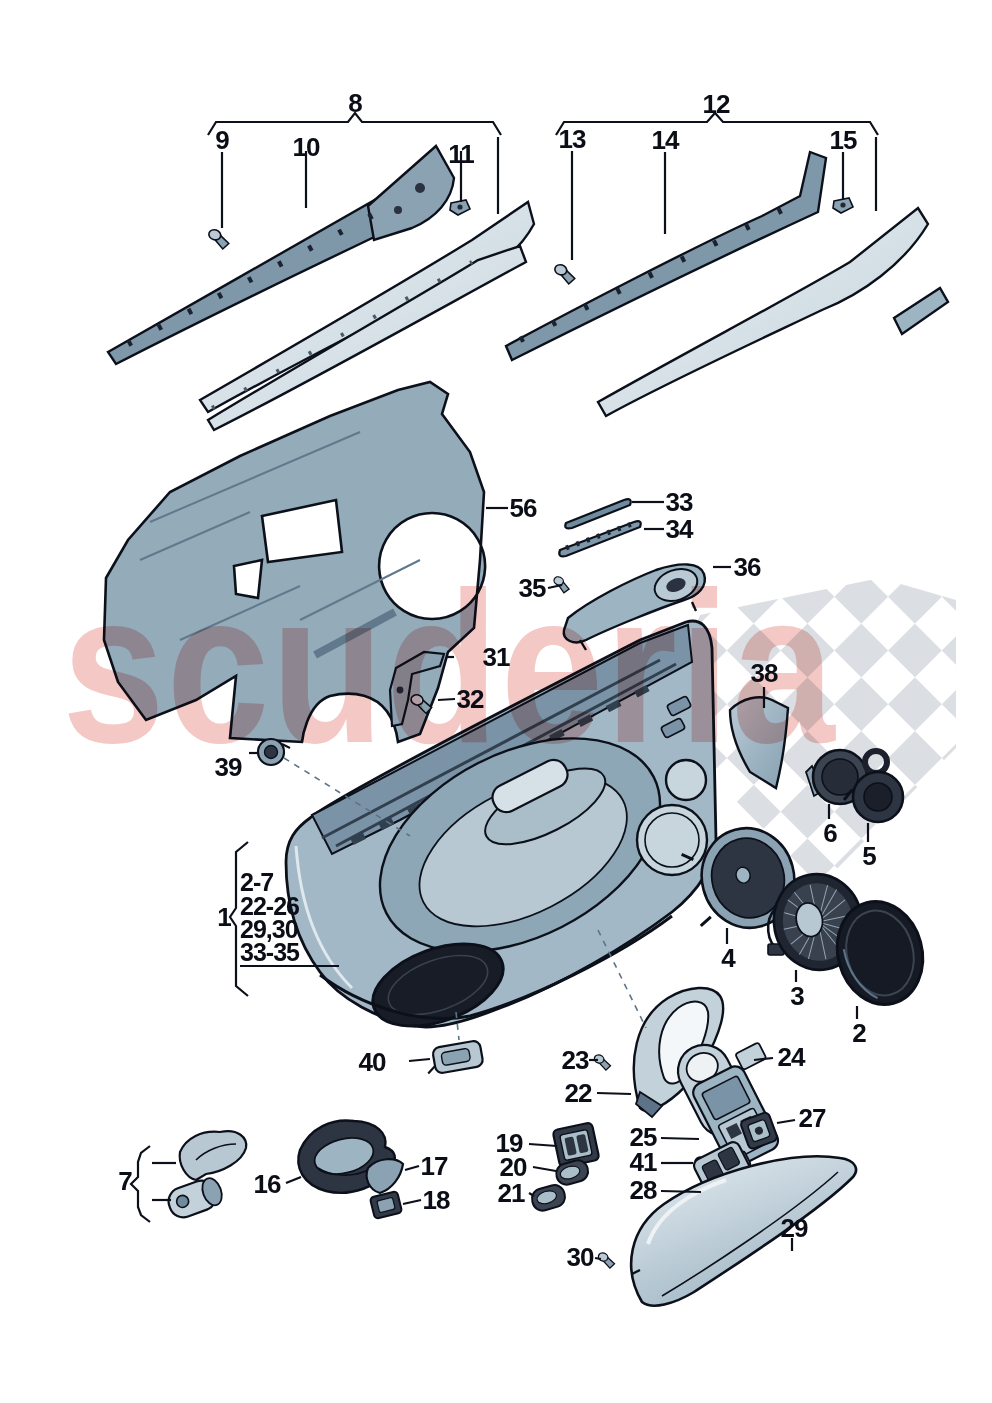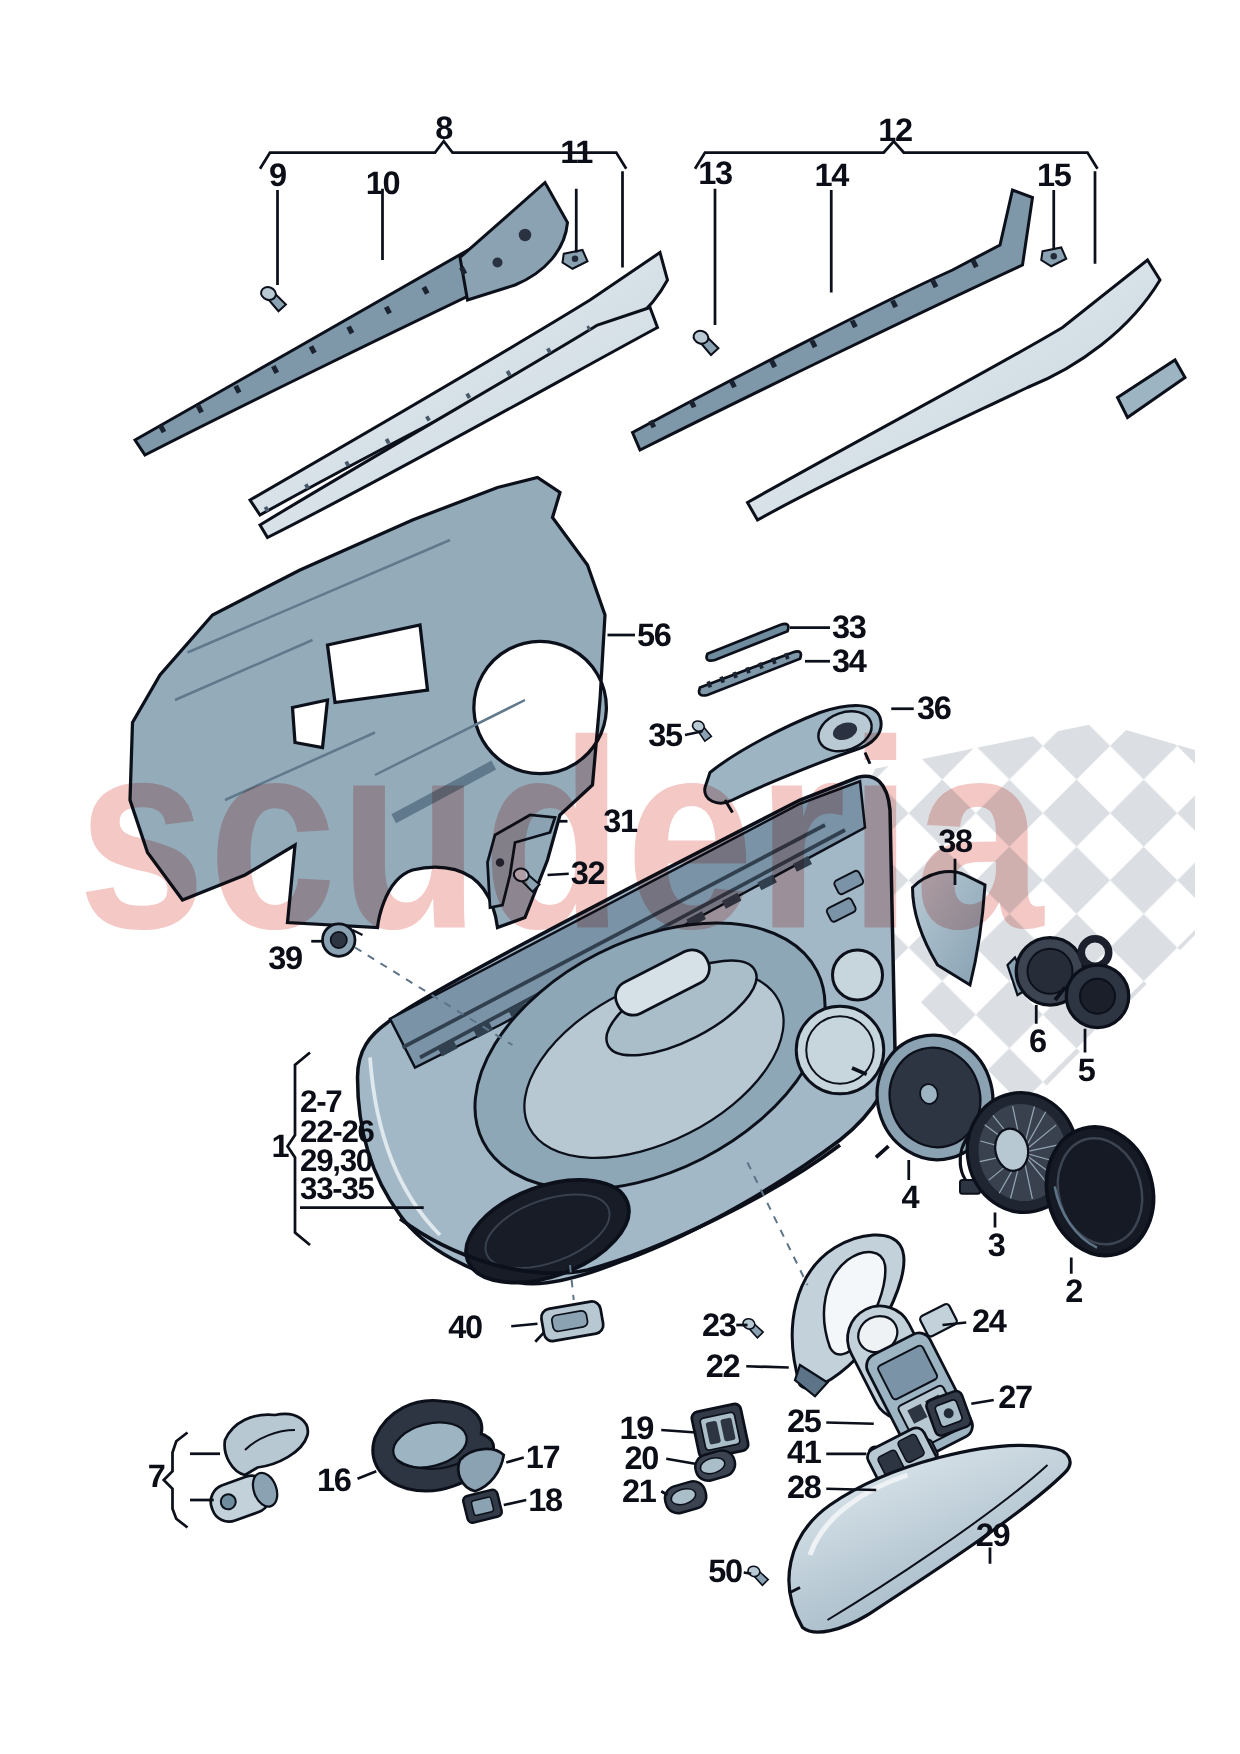--- a/index.html
+++ b/index.html
@@ -330,21 +330,21 @@
     <path d="M792,1238 L792,1251"></path>
     <path d="M595,1258 L601,1259"></path>
   </g>
 </svg>
 
 <div class="wm" id="wm-brand">scuderia</div>
 
 <div class="co" style="left:355px;top:103px">8</div>
 <div class="co" style="left:222px;top:140px">9</div>
 <div class="co" style="left:306px;top:147px">10</div>
-<div class="co" style="left:461px;top:122px">11</div>
+<div class="co" style="left:461px;top:154px">11</div>
 <div class="co" style="left:716px;top:104px">12</div>
 <div class="co" style="left:572px;top:139px">13</div>
 <div class="co" style="left:665px;top:140px">14</div>
 <div class="co" style="left:843px;top:140px">15</div>
 <div class="co" style="left:523px;top:508px">56</div>
 <div class="co" style="left:679px;top:502px">33</div>
 <div class="co" style="left:679px;top:529px">34</div>
 <div class="co" style="left:747px;top:567px">36</div>
 <div class="co" style="left:532px;top:588px">35</div>
 <div class="co" style="left:496px;top:657px">31</div>
@@ -370,15 +370,15 @@
 <div class="co" style="left:513px;top:1167px">20</div>
 <div class="co" style="left:511px;top:1193px">21</div>
 <div class="co" style="left:578px;top:1093px">22</div>
 <div class="co" style="left:575px;top:1060px">23</div>
 <div class="co" style="left:791px;top:1057px">24</div>
 <div class="co" style="left:643px;top:1137px">25</div>
 <div class="co" style="left:643px;top:1162px">41</div>
 <div class="co" style="left:812px;top:1118px">27</div>
 <div class="co" style="left:643px;top:1190px">28</div>
 <div class="co" style="left:794px;top:1228px">29</div>
-<div class="co" style="left:580px;top:1257px">50</div>
+<div class="co" style="left:580px;top:1257px">30</div>
 
 </div>
 
 </body></html>

